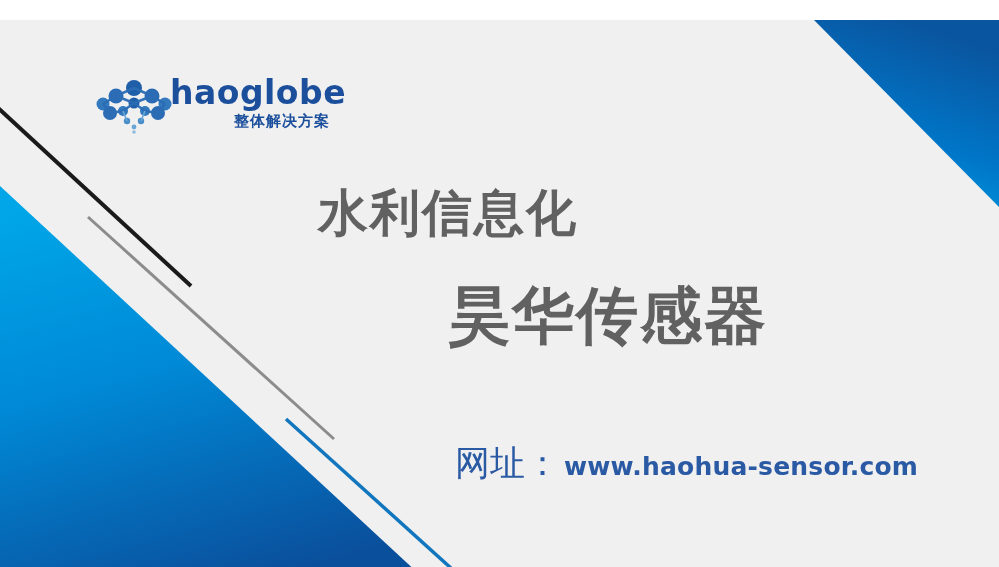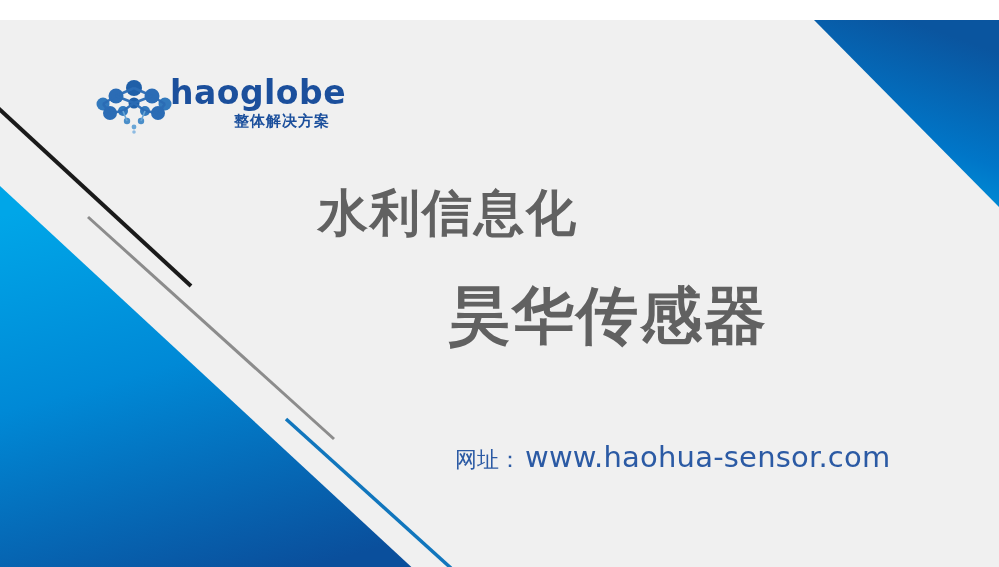--- a/index.html
+++ b/index.html
@@ -104,29 +104,29 @@
   .website-row {
     position: absolute;
     left: 455px;
     top: 420px;
     display: flex;
     align-items: baseline;
     white-space: nowrap;
   }
   .website-label {
     font-family: "DejaVu Sans", sans-serif;
-    font-size: 22px;
+    font-size: 35px;
     font-weight: 400;
     color: #2b5aa4;
     letter-spacing: 0px;
   }
   .website-url {
     font-family: "DejaVu Sans", sans-serif;
-    font-size: 29px;
-    font-weight: 400;
+    font-size: 25px;
+    font-weight: 700;
     color: #2b5aa4;
     letter-spacing: 0.2px;
     margin-left: 4px;
   }
 </style>
 </head>
 <body>
 
 <div id="slide">
 

